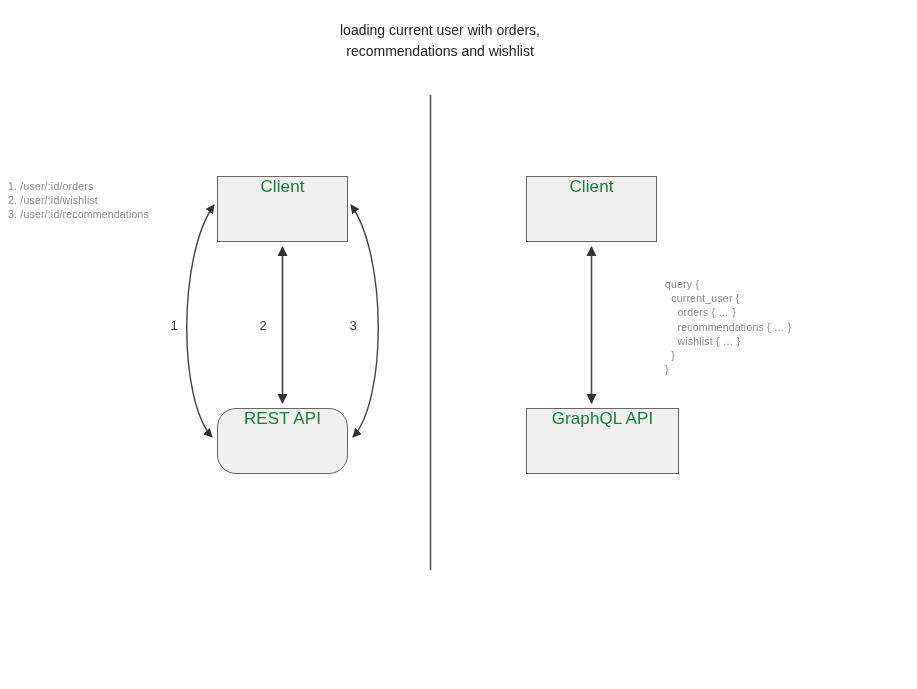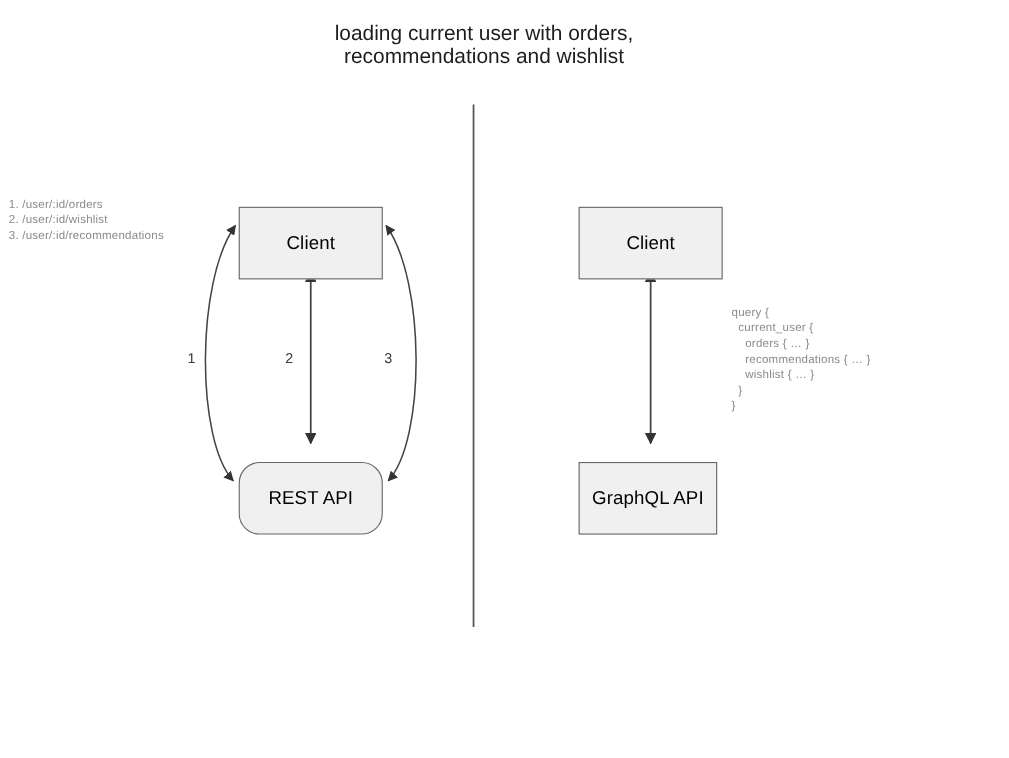--- a/index.html
+++ b/index.html
@@ -23,45 +23,44 @@
     height: 689px;
   }
 
   
   .title {
     position: absolute;
     left: 258px;
     top: 20px;
     width: 364px;
     text-align: center;
-    font-size: 19px;
+    font-size: 14px;
     line-height: 21px;
     color: #1d1d1d;
     white-space: pre-line;
   }
 
   
   .node {
     position: absolute;
     box-sizing: border-box;
     background: #f0f0f0;
     border: 1.4px solid #666666;
     display: flex;
-    align-items: center;
+    align-items: flex-start;
     justify-content: center;
     font-size: 17px;
-    color: #000000;
+    color: #15803d;
     letter-spacing: 0.1px;
-    margin-top: 12px;
   }
 
   #node-client-rest   { left: 217px; top: 176px; width: 131px; height: 66px; }
   #node-rest-api      { left: 217px; top: 408px; width: 131px; height: 66px; border-radius: 19px; }
   #node-client-gql    { left: 526px; top: 176px; width: 131px; height: 66px; }
-  #node-graphql-api   { left: 526px; top: 408px; width: 126px; height: 66px; }
+  #node-graphql-api   { left: 526px; top: 408px; width: 153px; height: 66px; }
 
   
   .edge-label {
     position: absolute;
     font-size: 13px;
     color: #3a3a3a;
     text-align: center;
     width: 16px;
   }
   #edge-label-1 { left: 166px; top: 318px; }

